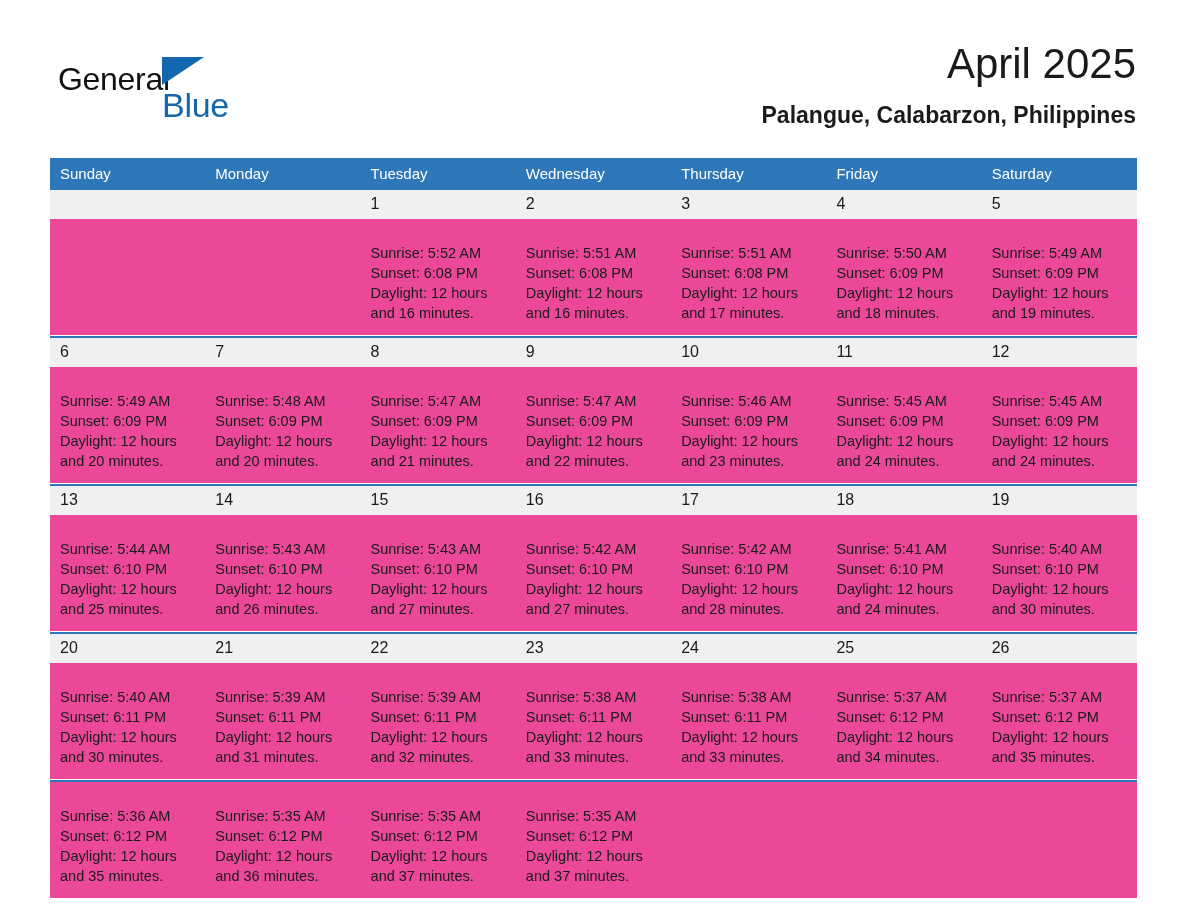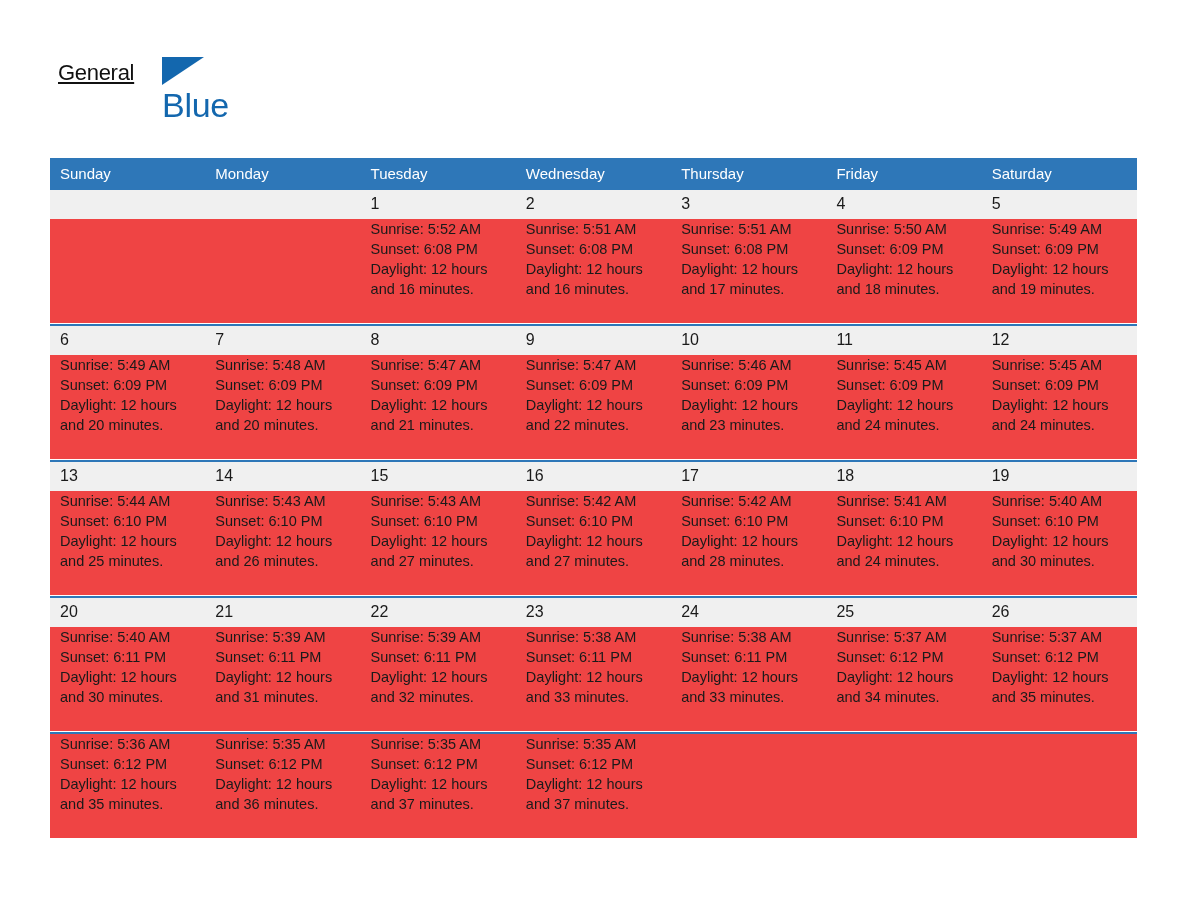--- a/index.html
+++ b/index.html
@@ -33,27 +33,26 @@
     width: 260px;
     height: 78px;
   }
   .logo-row1 {
     position: relative;
     height: 40px;
     display: block;
   }
   .logo-general {
     position: absolute;
-    left: 0; top: 4px;
-    font-size: 22px;
+    left: 0; top: 10px;
+    font-size: 32px;
     letter-spacing: -0.3px;
     color: #111111;
     font-family: "Liberation Sans", sans-serif;
     line-height: 38px;
-    text-decoration: underline;
   }
   .logo-triangle {
     position: absolute;
     left: 104px;
     top: 7px;
     width: 0; height: 0;
     border-left: 42px solid #1367ae;
     border-bottom: 28px solid transparent;
   }
   .logo-blue {
@@ -130,23 +129,23 @@
     font-size: 16px;
     color: #1a1a1a;
     padding: 4px 0 5px 10px;
     height: 26px;
     vertical-align: top;
     line-height: 20px;
   }
   .daynum-row td.empty { background: #f0f0f0; }
 
   .info-row td {
-    background: #ef4444;
+    background: #ec4899;
     vertical-align: top;
-    padding: 0 10px 12px 10px;
+    padding: 24px 10px 12px 10px;
     height: 104px;
   }
   .info-line {
     font-size: 14.5px;
     color: #1a1a1a;
     line-height: 20px;
     white-space: nowrap;
   }
 </style>
 </head>
@@ -157,20 +156,24 @@
   <div class="topbar">
 
     <div class="logo">
       <div class="logo-row1">
         <span class="logo-general">General</span>
         <span class="logo-triangle"></span>
       </div>
       <span class="logo-blue">Blue</span>
     </div>
 
+    <div class="title-wrap">
+      <h1 class="cal-title">April 2025</h1>
+      <h2 class="cal-subtitle">Palangue, Calabarzon, Philippines</h2>
+    </div>
 
   </div>
 
   <table class="calendar">
     <colgroup>
       <col>
         <col>
         <col>
         <col>
         <col>

